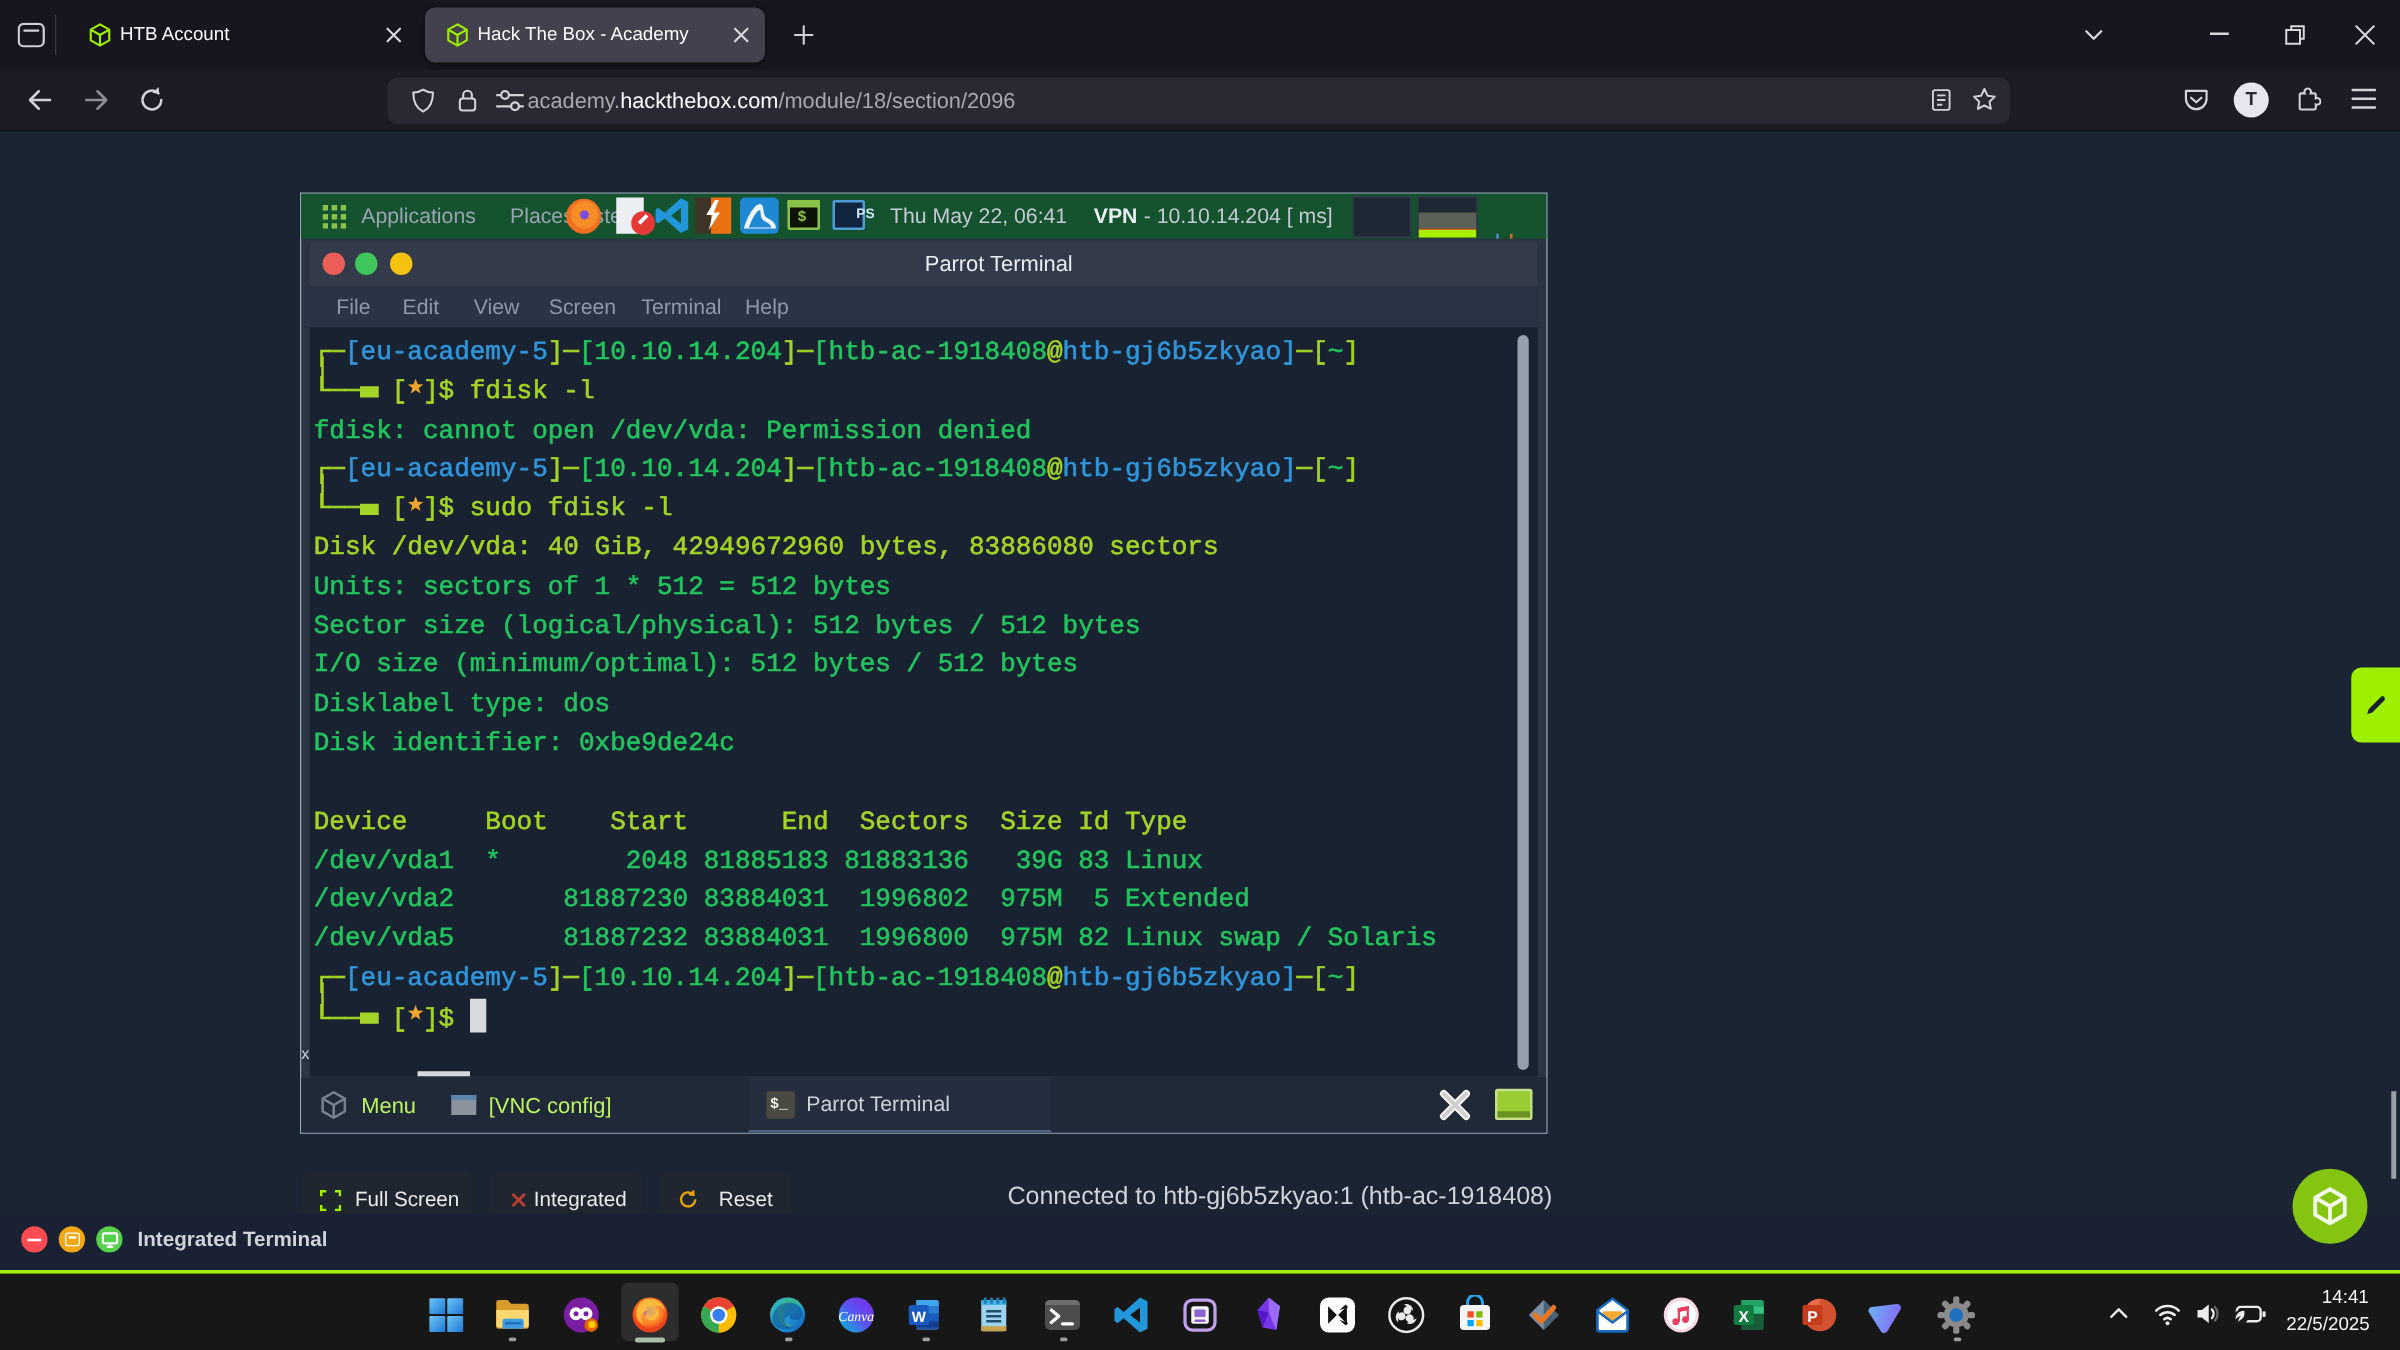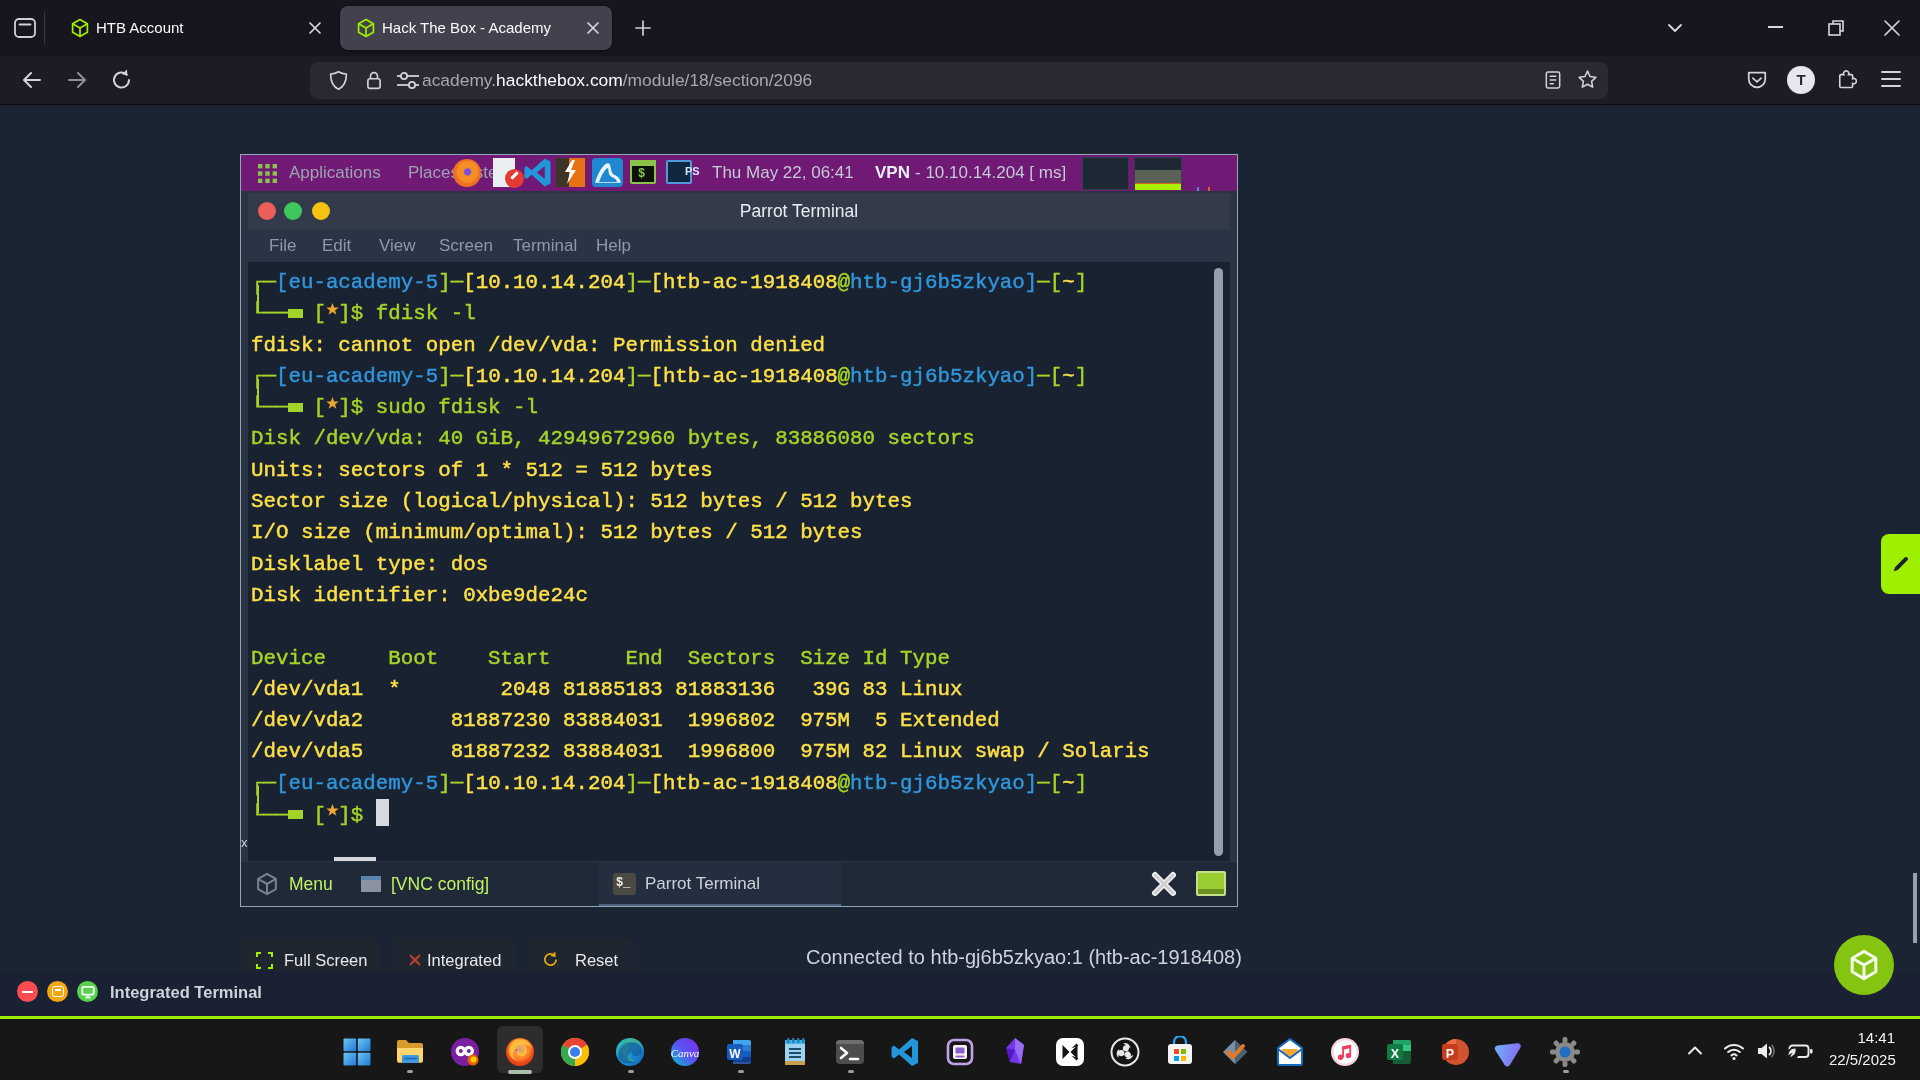--- a/index.html
+++ b/index.html
@@ -8,30 +8,30 @@
   .abs { position:absolute; }
   
   #tabbar { left:0; top:0; width:1920px; height:56px; background:#17161f; }
   #navbar { left:0; top:56px; width:1920px; height:49px; background:#1d1c25; border-bottom:1px solid #0d0c12; }
   #urlfield { left:290px; top:62px; width:1298px; height:37px; background:#2a2933; border-radius:8px;margin-left:20px; }
   .tabtxt { color:#fbfbfe; font-size:15px; line-height:56px; }
   
   #page { left:0; top:105px; width:1920px; height:921px; background:#1b2433; }
   
   #vm { left:240px; top:154px; width:998px; height:753px; background:#2a3443; border:1px solid #93a5b8; }
-  #vmpanel { left:0; top:0; width:996px; height:36px; background:#701a75; }
+  #vmpanel { left:0; top:0; width:996px; height:36px; background:#14532d; }
   #term { left:7px; top:38px; width:982px; height:668px; background:#192230; }
   #termtitle { left:0; top:0; width:982px; height:36px; background:#333b4b; }
   #termmenu { left:0; top:36px; width:982px; height:33px; background:#2a3444;text-decoration:underline; }
   #termbody { left:0; top:69px; width:982px; height:599px; background:#192230; }
   #vmtask { left:0; top:707px; width:996px; height:44px; background:#1f2937; }
   pre.term { font-family:"Liberation Mono", monospace; font-size:20.8px; line-height:31.3px; color:#d6d9de; -webkit-text-stroke:0.45px currentColor; }
   .tg { color:#a5d428; }
   .tb { color:#3096dc; }
-  .tw { color:#fde047; }
+  .tw { color:#22c55e; }
   .ptxt { top:0; height:36px; line-height:36px; font-size:17px; color:#9aa4b2; }
   .dot { top:9px; width:18px; height:18px; border-radius:50%; }
   .mtxt { top:0; height:33px; line-height:33px; font-size:17px; color:#8d99a9; }
   .ttxt { top:0; height:44px; line-height:44px; font-size:17.5px; color:#bef264; }
   .pdash { position:absolute; left:40px; width:15px; height:9px; background:#a5d428; }
   .pvert { position:absolute; left:8.5px; width:2.2px; height:27px; background:#a5d428; }
   .pstar { position:absolute; left:78px; width:13px; height:13px; background:#eda52d;
            clip-path:polygon(50% 0%,63% 34%,98% 35%,70% 57%,80% 91%,50% 70%,20% 91%,30% 57%,2% 35%,37% 34%); }
   .vbtn { top:938px; height:44px; background:#1f2630; border-radius:6px; color:#e8eaee; font-size:16.5px; line-height:44px; }
   

